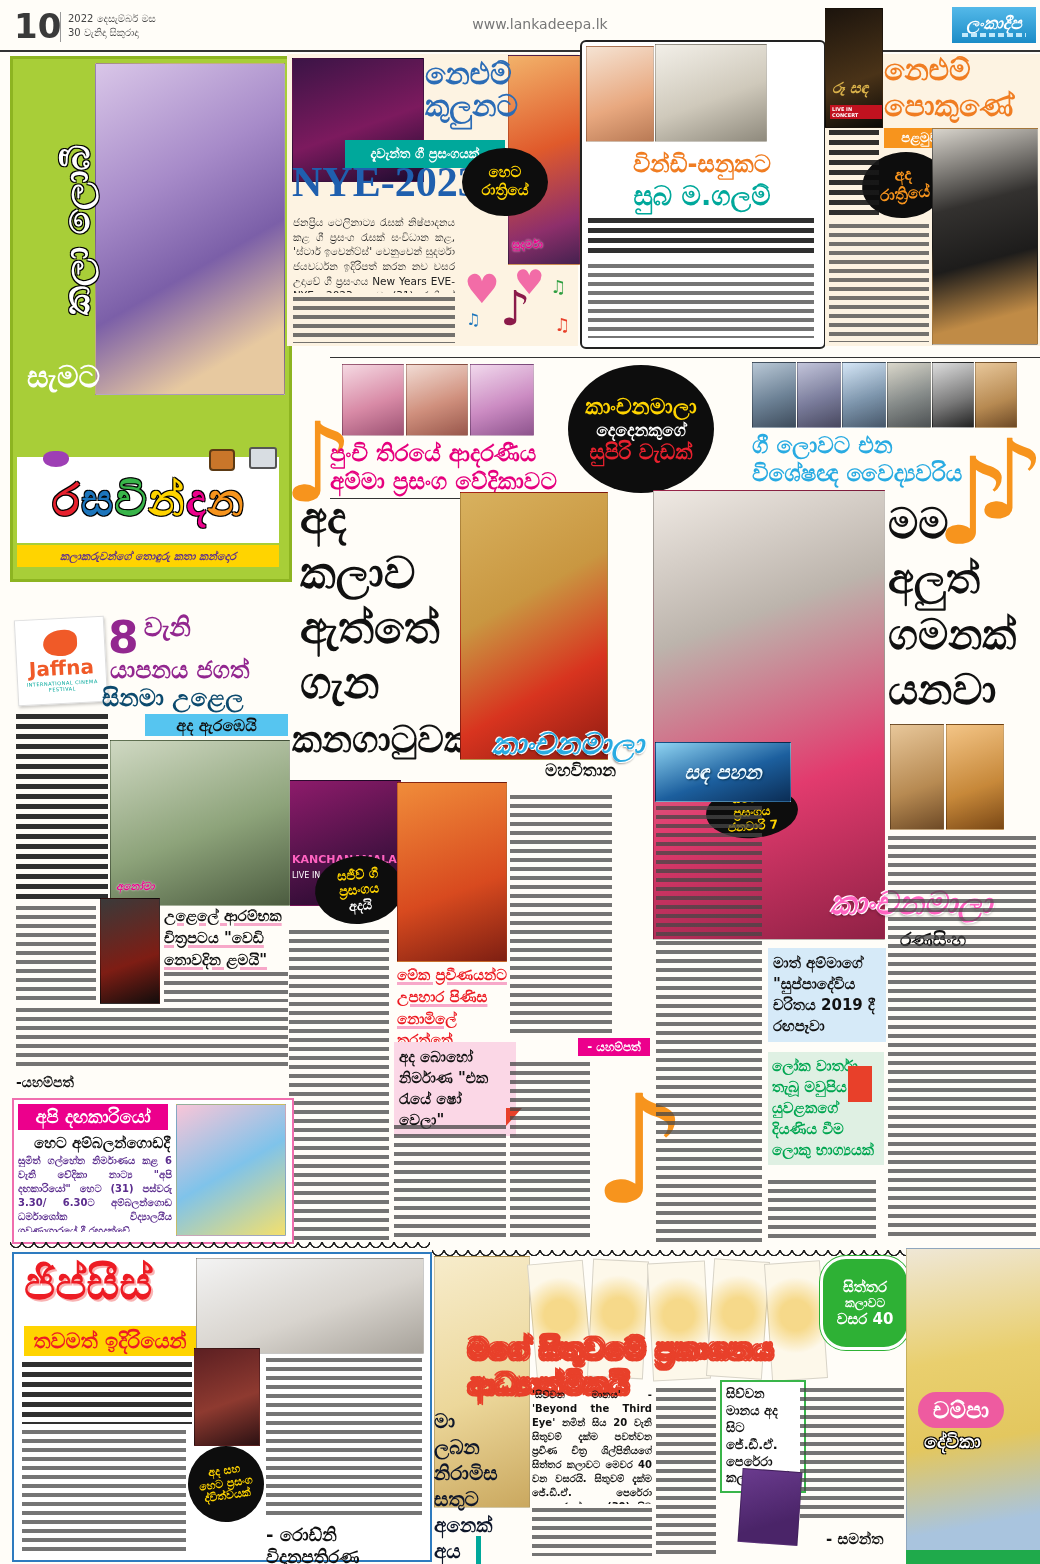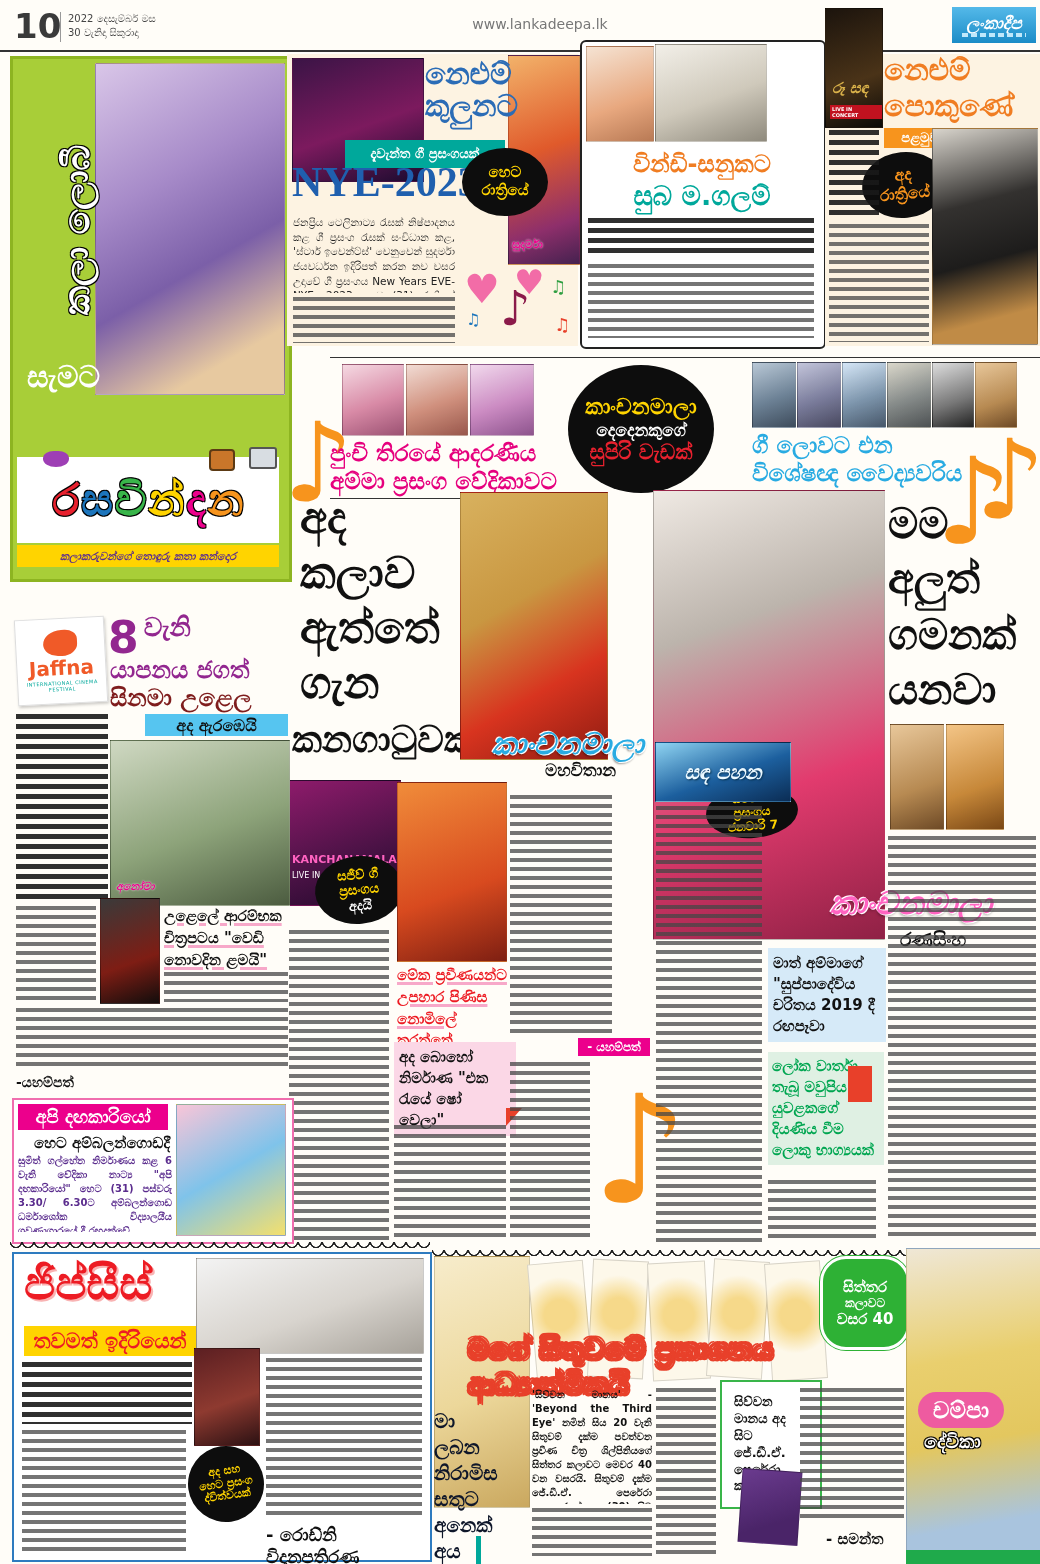--- a/index.html
+++ b/index.html
@@ -209,21 +209,21 @@
   <div class="abs col" style="left:16px;top:618px;width:88px;height:84px;background:#fff;border:1px solid #ddd;transform:rotate(-3deg);box-shadow:1px 2px 3px rgba(0,0,0,.2);">
     <div style="width:34px;height:26px;background:#f05a28;border-radius:60% 40% 50% 50%;"></div>
     <span class="b" style="color:#f05a28;font-size:20px;">Jaffna</span>
     <span style="color:#00a89b;font-size:5px;letter-spacing:.5px;">INTERNATIONAL CINEMA FESTIVAL</span>
   </div>
   <div class="abs" style="left:108px;top:612px;">
     <span class="b" style="font-size:44px;color:#92278f;vertical-align:top;">8</span>
     <span class="b" style="font-size:26px;color:#92278f;margin-top:44px;">වැනි</span>
   </div>
   <div class="abs b" style="left:110px;top:656px;font-size:24px;color:#92278f;">යාපනය ජගත්</div>
-  <div class="abs b" style="left:110px;top:684px;font-size:24px;color:#7f1d1d;">සිනමා උළෙල</div>
+  <div class="abs b" style="left:102px;top:684px;font-size:24px;color:#0c4a6e;">සිනමා උළෙල</div>
   <div class="abs ctr b" style="left:145px;top:714px;width:143px;height:22px;background:#56c5f0;color:#111;font-size:16px;">අද ඇරඹෙයි</div>
   <div class="abs simb" style="left:16px;top:714px;width:92px;height:186px;"></div>
   <div class="abs photo ph-green" style="left:110px;top:740px;width:178px;height:164px;"></div>
   <div class="abs b" style="left:116px;top:880px;color:#ec008c;font-size:11px;font-style:italic;text-shadow:0 0 2px #fff;">අනෝමා</div>
   <div class="abs photo ph-movie" style="left:100px;top:898px;width:58px;height:104px;"></div>
   <div class="abs b" style="left:164px;top:906px;width:124px;font-size:15px;line-height:1.45;color:#111;text-decoration:underline;text-decoration-color:#f7a8c9;text-decoration-thickness:3px;">උළෙලේ ආරම්භක චිත්‍රපටය "වෙඩි නොවදින ළමයි"</div>
   <div class="abs sim" style="left:16px;top:906px;width:80px;height:96px;"></div>
   <div class="abs sim" style="left:164px;top:972px;width:124px;height:30px;"></div>
   <div class="abs sim" style="left:16px;top:1008px;width:272px;height:62px;"></div>
   <div class="abs b" style="left:16px;top:1074px;font-size:14px;color:#111;">-යහම්පත්</div>
@@ -267,21 +267,21 @@
     <div>මා ලබන</div>
     <div>නිරාමිස සතුට</div>
     <div>අනෙක් අය</div>
     <div>සමග බෙදා</div>
     <div>ගන්නවා</div>
   </div>
   <div class="abs" style="left:476px;top:1536px;width:5px;height:28px;background:#00a89b;"></div>
   <div class="abs b" style="left:532px;top:1388px;width:120px;height:116px;overflow:hidden;font-size:10px;line-height:1.4;text-align:justify;color:#111;">'සිව්වන මානය' - 'Beyond the Third Eye' නමින් සිය 20 වැනි සිතුවම් දැක්ම පවත්වන ප්‍රවීණ චිත්‍ර ශිල්පිනියගේ සිත්තර කලාවට මෙවර 40 වන වසරයි. සිතුවම් දැක්ම ජේ.ඩී.ඒ. පෙරේරා කලාගාරයේ අද (30) සිට ජනවාරි 2දා දක්වා පැවැත්වේ.</div>
   <div class="abs sim" style="left:532px;top:1508px;width:120px;height:48px;"></div>
   <div class="abs sim" style="left:656px;top:1388px;width:60px;height:168px;"></div>
-  <div class="abs b" style="left:720px;top:1380px;width:74px;font-size:13px;line-height:1.3;background:#fff;border:2px solid #39b54a;padding:12px;color:#111;">
+  <div class="abs b" style="left:720px;top:1380px;width:74px;font-size:13px;line-height:1.3;background:#fff;border:2px solid #39b54a;padding:4px;color:#111;">
     <div>සිව්වන</div>
     <div>මානය අද</div>
     <div>සිට ජේ.ඩී.ඒ.</div>
     <div>පෙරේරා</div>
     <div>කලාගාරයේ</div>
   </div>
   <div class="abs photo ph-book" style="left:740px;top:1470px;width:58px;height:72px;transform:rotate(4deg);"></div>
   <div class="abs sim" style="left:800px;top:1388px;width:104px;height:134px;"></div>
   <div class="abs b" style="left:826px;top:1530px;font-size:15px;color:#111;">- සමන්ත</div>
 

